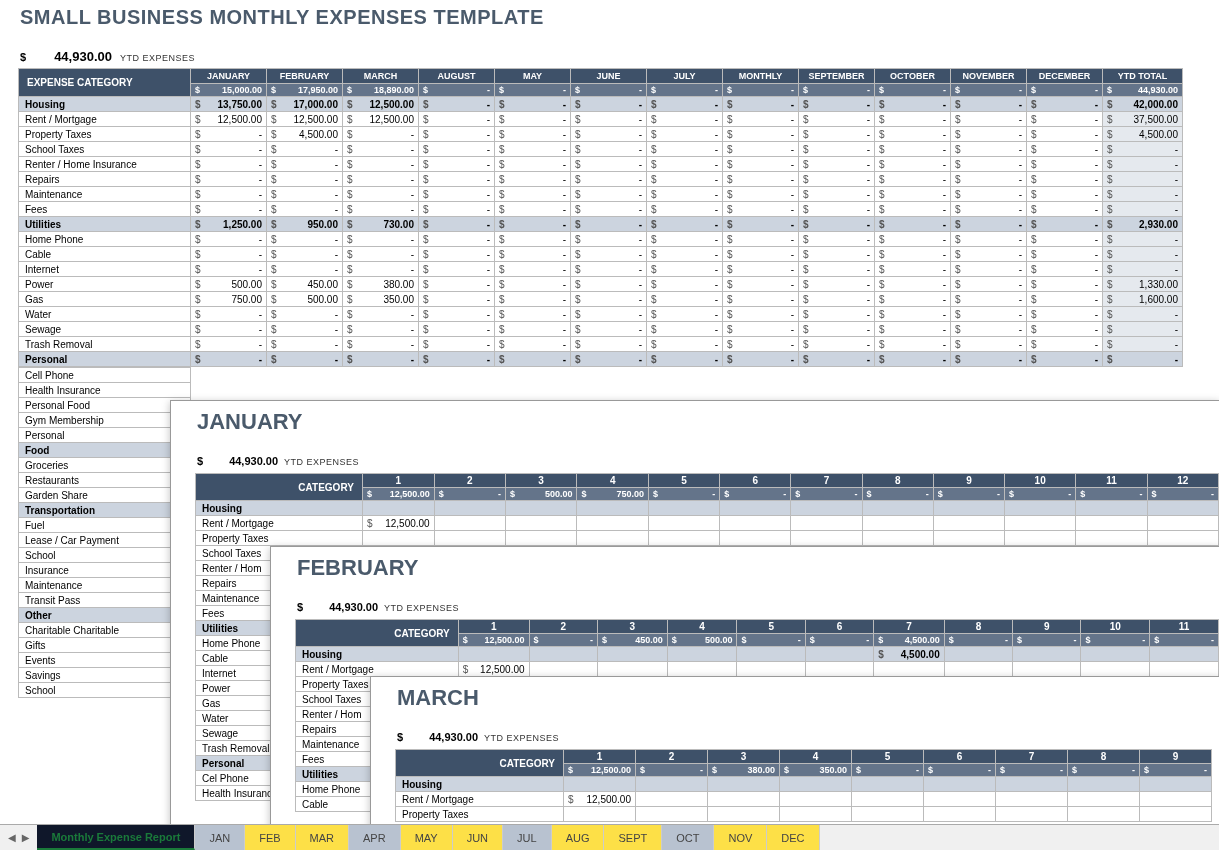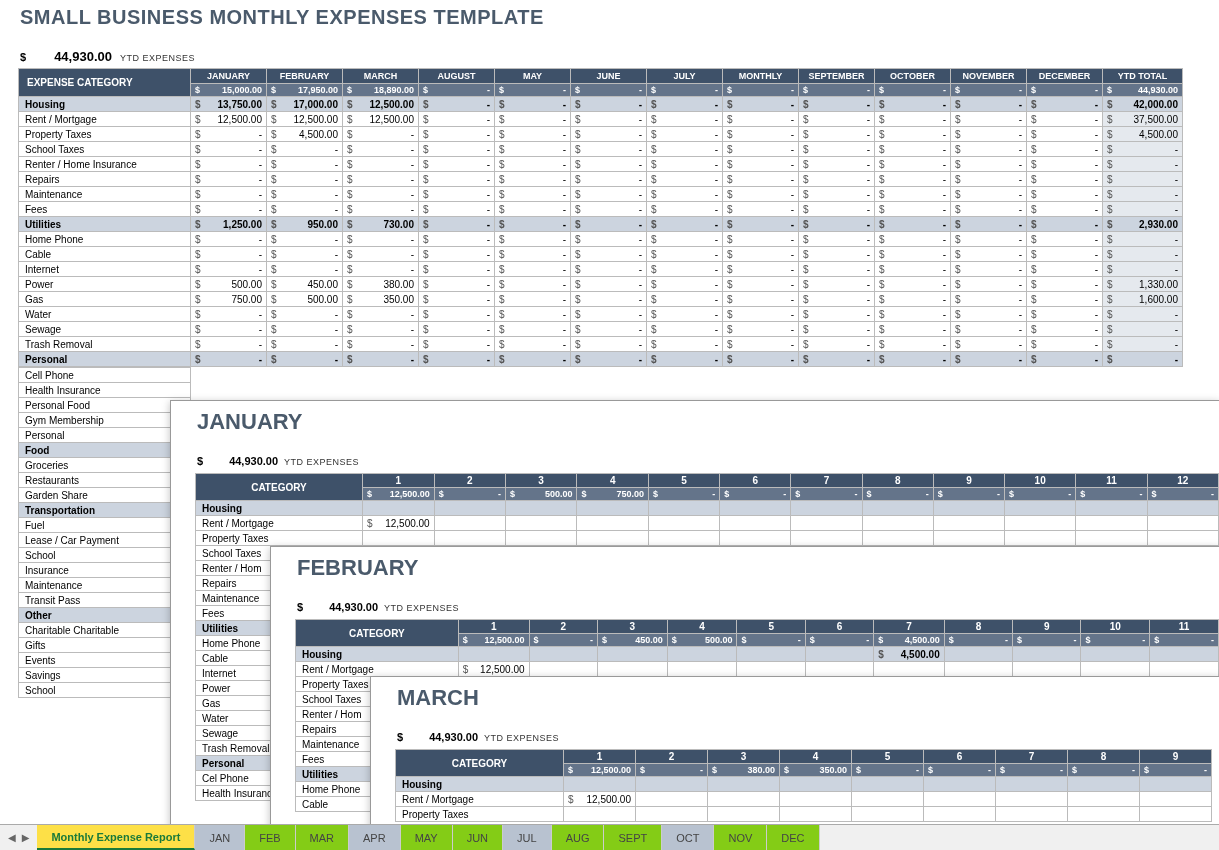--- a/index.html
+++ b/index.html
@@ -101,21 +101,21 @@
 .ov-ytd {
   display:flex; align-items:baseline; gap:6px; padding:2px 10px 6px 26px;
 }
 .ov-grid {
   margin-left: 24px;
   border-collapse: collapse;
   font-size: 10px;
 }
 .ov-grid th, .ov-grid td { border:1px solid #bbb; white-space:nowrap; }
 .ov-hdr-cat {
-  background:#3e5169; color:#fff; font-weight:bold; text-align:center; padding:6px 8px; width:168px; font-size:10px;margin-left:36px;
+  background:#3e5169; color:#fff; font-weight:bold; text-align:right; padding:6px 8px; width:168px; font-size:10px;margin-left:36px;
 }
 .ov-hdr-day {
   background:#3e5169; color:#fff; font-weight:bold; text-align:center; padding:1px 4px; width:72px; font-size:10px;
 }
 .ov-hdr-sum { background:#64748a; color:#fff; font-size:9px; padding:1px 4px;}
 .ov-hdr-sum .ds{float:left;} .ov-hdr-sum .dv{float:right;}
 .ov-catcell { text-align:left; padding:1px 6px; height:15px;}
 .ov-group td { background:#ccd4df; font-weight:bold;}
 .ov-num { text-align:right; padding:1px 4px;}
 .ov-num .ds{float:left;color:#555;} .ov-num .dv{float:right;}
@@ -132,25 +132,25 @@
 .nav-arrows {
   display:flex; align-items:center; padding:0 8px; gap:6px;
 }
 .nav-arrow { color:#666; font-size:10px; cursor:pointer; }
 .tab {
   border-right: 1px solid #ccc;
   padding: 0 14px;
   display:flex; align-items:center;
   color:#444;
   font-size:11px;
-  background:#84cc16;
+  background:#fde047;
   cursor:pointer;
 }
 .tab.active {
-  background:#fde047;
+  background:#0f172a;
   color:#1a7a3a;
   font-weight:bold;
   border-bottom: 2px solid #1a7a3a;
 }
 .tab.shaded { background:#b8c2d0; }
 </style>
 </head>
 <body>
 
 <div class="page-title">SMALL BUSINESS MONTHLY EXPENSES TEMPLATE</div>

